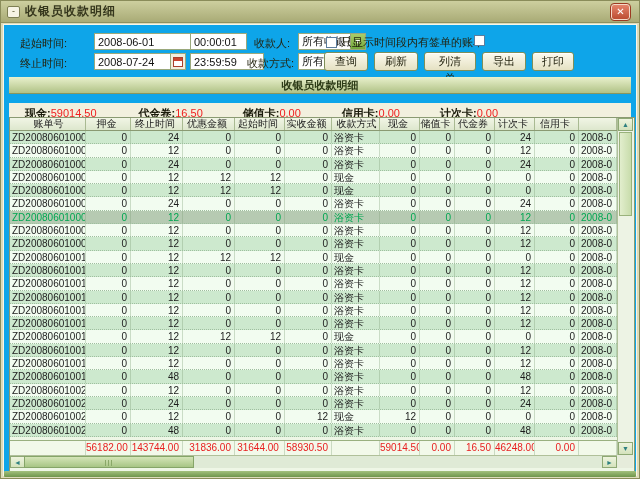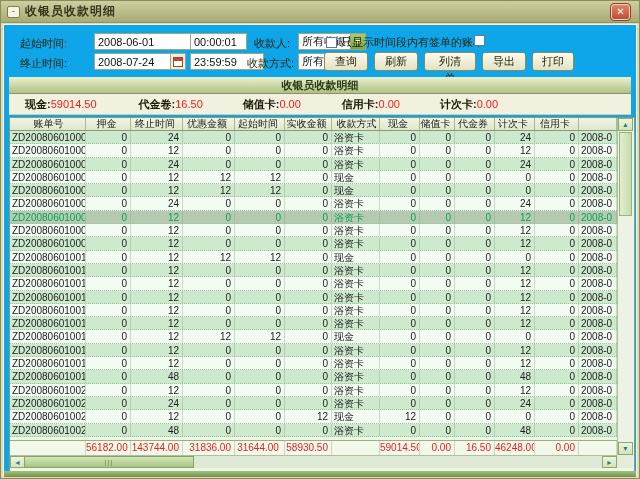--- a/index.html
+++ b/index.html
@@ -162,21 +162,21 @@
     </div>
 
     <span class="btn" style="left:320px; top:27px; width:44px;">查询</span>
     <span class="btn" style="left:370px; top:27px; width:44px;">刷新</span>
     <span class="btn" style="left:420px; top:27px; width:52px;">列清单</span>
     <span class="btn" style="left:478px; top:27px; width:44px;">导出</span>
     <span class="btn" style="left:528px; top:27px; width:42px;">打印</span>
 
     <div class="section-hd" style="top:52px;">收银员收款明细</div>
 
-    <div class="summary" style="top:69px;">
+    <div class="summary" style="top:78px;">
       <span class="sum-item si0"><span class="sl">现金:</span><span class="sv">59014.50</span></span>
       <span class="sum-item si1"><span class="sl">代金卷:</span><span class="sv">16.50</span></span>
       <span class="sum-item si2"><span class="sl">储值卡:</span><span class="sv">0.00</span></span>
       <span class="sum-item si3"><span class="sl">信用卡:</span><span class="sv">0.00</span></span>
       <span class="sum-item si4"><span class="sl">计次卡:</span><span class="sv">0.00</span></span>
     </div>
 
     <div class="table-wrap" style="top:92px; left:5px;">
       <div class="table-main">
         <div class="cols">

